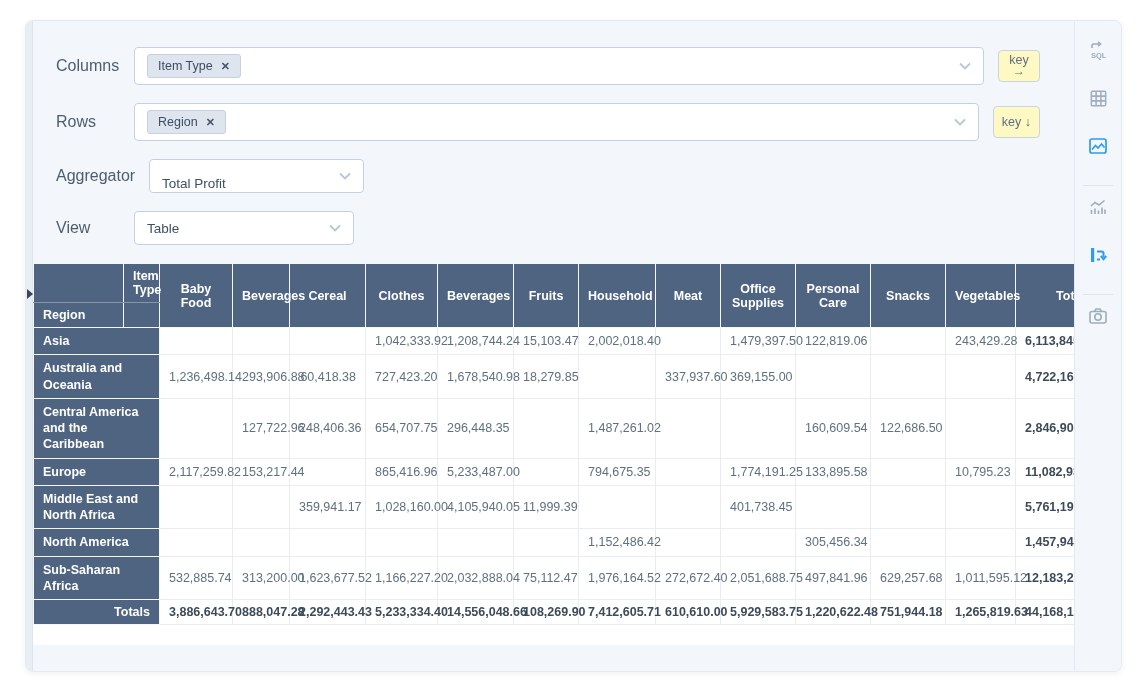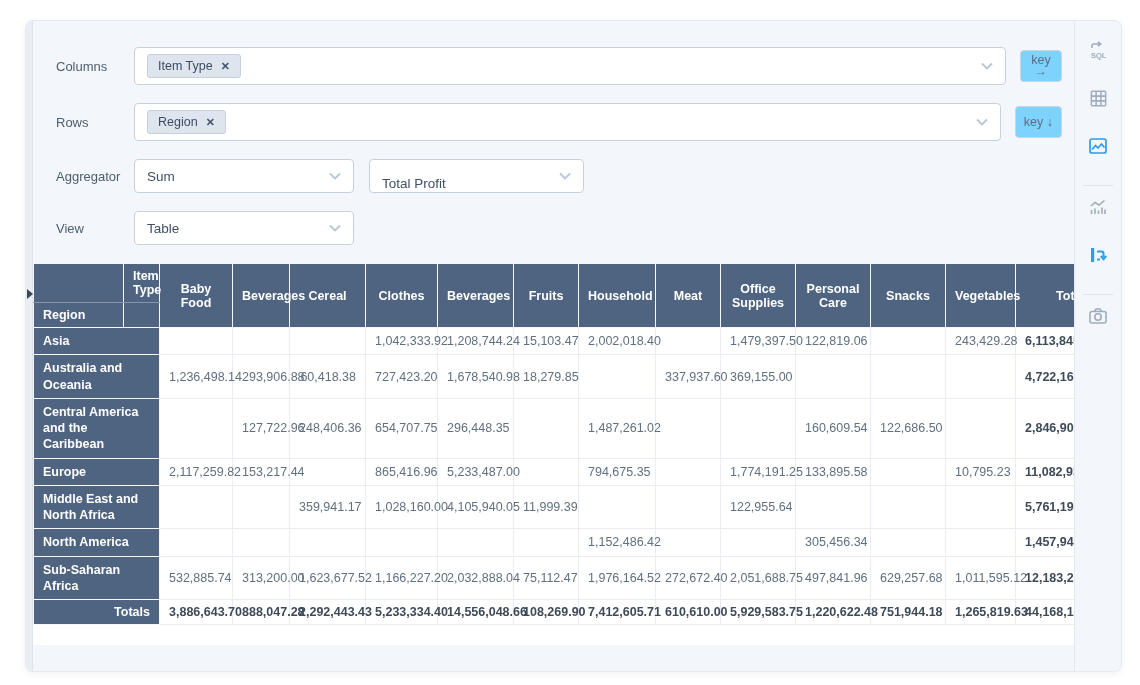--- a/index.html
+++ b/index.html
@@ -24,40 +24,40 @@
     border-left: 1px solid #e2e8f1; background: #f3f6fa;
     display: flex; flex-direction: column; align-items: center; padding-top: 14px; z-index: 6;
   }
   .tb-btn { width: 30px; height: 30px; display:flex; align-items:center; justify-content:center; cursor: pointer; margin-bottom: 18px; }
   .tb-divider { width: 30px; height: 1px; background: #dfe5ee; margin: 6px 0; }
   .content { position: absolute; left: 7px; top: 0; right: 47px; bottom: 0; }
 
   
   .settings { padding: 26px 0 0 23px; }
   .setting-row { display: flex; align-items: center; margin-bottom: 18px; }
-  .setting-label { width: 78px; flex: 0 0 78px; font-size: 13px; color: #4e5d6e; }
+  .setting-label { width: 78px; flex: 0 0 78px; font-size: 16px; color: #4e5d6e; }
   .select {
     background: #fff; border: 1px solid #c6d1e0; border-radius: 4px;
     display: flex; align-items: center; position: relative; cursor: pointer;
   }
   .select.big { height: 38px; flex: 1; margin-right: 14px; padding: 0 34px 0 12px; }
   .select.small { height: 34px; width: 220px; padding: 0 30px 0 12px; }
   .select.small2 { height: 34px; width: 215px; margin-left: 15px; padding: 14px 30px 0 12px; }
   .select .value { font-size: 13.5px; color: #3f5063; }
   .chevron { position: absolute; right: 12px; top: 50%; margin-top: -4px; }
   .tag {
     display: inline-flex; align-items: center; gap: 8px;
     background: #dfe5ef; border: 1px solid #c6d0de; border-radius: 3px;
     padding: 4px 10px; font-size: 12.5px; color: #3c4d63; font-weight: 400;
   }
   .tag .x { font-size: 11px; font-weight: 700; color: #45566c; cursor: pointer; line-height: 1; }
   .key-btn {
-    background: #7dd3fc; border: 1px solid #c9d3e2; border-radius: 4px;
+    background: #fef9c3; border: 1px solid #c9d3e2; border-radius: 4px;
     color: #5d6e84; font-size: 12.5px; text-align: center; cursor: pointer;
-    padding: 2px 10px; line-height: 1.15; margin-right: 12px; min-width: 42px;
+    padding: 2px 10px; line-height: 1.15; margin-right: 34px; min-width: 42px;
   }
   .key-btn .arrow { display: block; font-size: 12px; margin-top: -2px; }
   .key-btn.inline { padding: 8px 8px; }
   .hide-link { text-align: center; font-size: 13.5px; color: #5b7187; cursor: pointer; padding: 6px 0 16px 0; }
 
   
   .table-wrap { background: #fff; padding-bottom: 20px; }
   table.pvt { width: 100%; border-collapse: collapse; table-layout: fixed; }
   table.pvt th, table.pvt td { font-size: 12.5px; padding: 5px 9px; vertical-align: middle; }
   th.dark {
@@ -162,26 +162,20 @@
             </svg>
         </div>
         <div class="key-btn inline">
           <span>key</span>
           <span>↓</span>
         </div>
       </div>
 
       <div class="setting-row">
         <span class="setting-label">Aggregator</span>
-        <div class="select small">
-          <span class="value">Sum</span>
-          <svg class="chevron" width="12" height="8" viewBox="0 0 12 8" fill="none" stroke="#b9c6d6" stroke-width="1.8">
-              <path d="M1 1.5 L6 6.5 L11 1.5"></path>
-            </svg>
-        </div>
         <div class="select small2">
           <span class="value">Total Profit</span>
           <svg class="chevron" width="12" height="8" viewBox="0 0 12 8" fill="none" stroke="#b9c6d6" stroke-width="1.8">
               <path d="M1 1.5 L6 6.5 L11 1.5"></path>
             </svg>
         </div>
       </div>
 
       <div class="setting-row">
         <span class="setting-label">View</span>
@@ -306,21 +300,21 @@
             <tr>
               <th class="dark row-label" colspan="2">Middle East and North Africa</th>
               <td class="num"></td>
               <td class="num"></td>
               <td class="num">359,941.17</td>
               <td class="num">1,028,160.00</td>
               <td class="num">4,105,940.05</td>
               <td class="num">11,999.39</td>
               <td class="num"></td>
               <td class="num"></td>
-              <td class="num">122,955.64</td>
+              <td class="num">401,738.45</td>
               <td class="num"></td>
               <td class="num"></td>
               <td class="num"></td>
               <td class="num bold">5,761,191.86</td>
             </tr>
             <tr>
               <th class="dark row-label" colspan="2">North America</th>
               <td class="num"></td>
               <td class="num"></td>
               <td class="num"></td>

